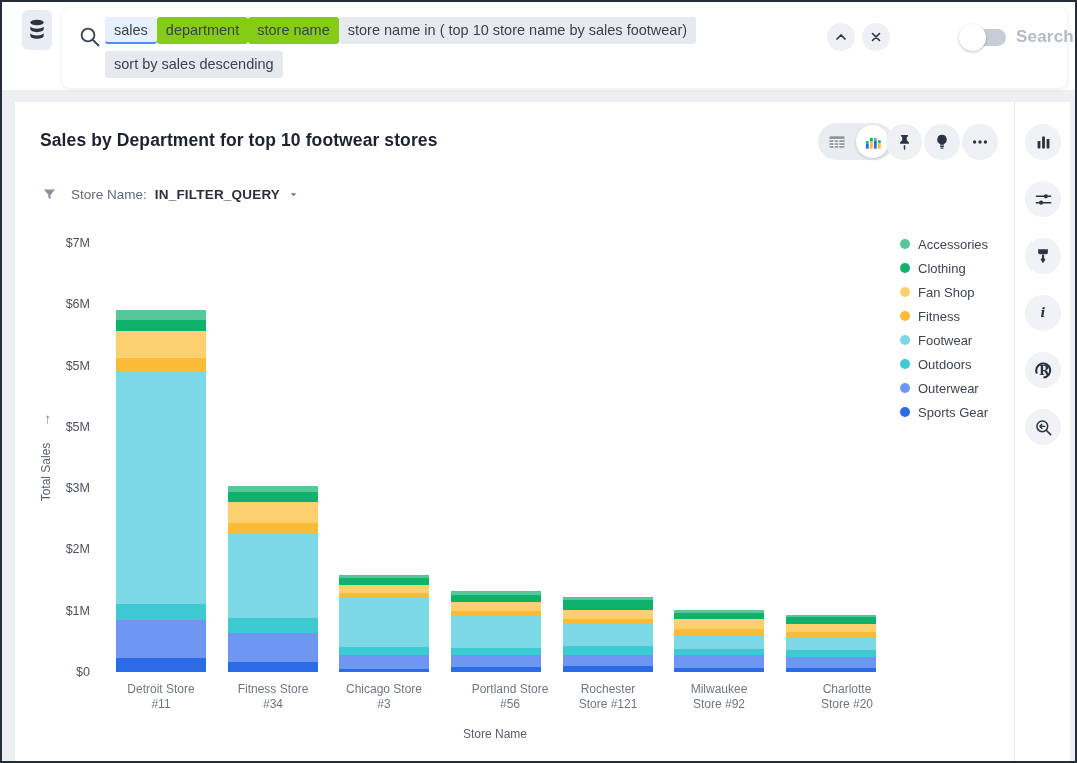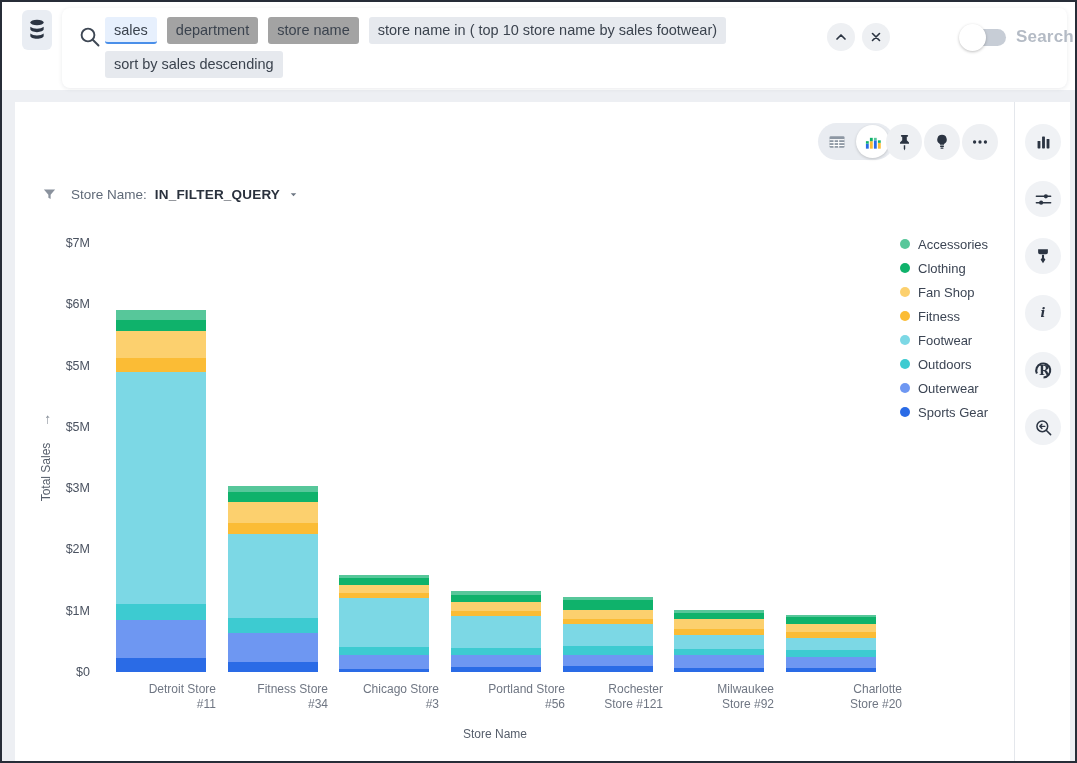--- a/index.html
+++ b/index.html
@@ -5,26 +5,26 @@
   * { margin:0; padding:0; box-sizing:border-box; }
   html,body { width:1077px; height:763px; }
   body { font-family:"Liberation Sans", sans-serif; background:#edeff3; }
   .window { position:relative; width:1077px; height:763px; border:2px solid #272d38; background:#edeff3; overflow:hidden; }
 
   
   .header { position:absolute; left:0; top:0; width:1073px; height:88px; background:#ffffff; }
   .db-box { position:absolute; left:20px; top:8px; width:30px; height:40px; background:#e9edf3; border-radius:6px; display:flex; align-items:center; justify-content:center; cursor:pointer; }
   .search-panel { position:absolute; left:60px; top:6px; width:1005px; height:80px; background:#ffffff; border-radius:8px; box-shadow:0 1px 4px rgba(40,50,70,.10); }
   .mag { position:absolute; left:16px; top:17px; }
-  .tok-row { position:absolute; left:43px; display:flex; gap:10px; }
+  .tok-row { position:absolute; left:43px; display:flex; }
   .tok-row.r1 { top:9px; }
   .tok-row.r2 { top:43px;border-radius:10px; }
   .tok { display:inline-block; padding:5px 9px 6px; font-size:14.5px; color:#3b434e; border-radius:3px; white-space:nowrap; cursor:text; }
   .tok.active { background:#e7f0fd; border-bottom:2px solid #4a8fe9; padding-bottom:4px; }
-  .tok.phrase { background:#a3a3a3; }
+  .tok.phrase { background:#84cc16; }
   .tok.expr   { background:#e6e9ee; }
   .circle-btn { position:absolute; top:15px; width:28px; height:28px; border-radius:50%; background:#eef0f3; display:flex; align-items:center; justify-content:center; cursor:pointer; }
   .toggle { position:absolute; left:899px; top:21px; width:45px; height:17px; border-radius:9px; background:#c7cdd6; cursor:pointer; }
   .toggle .knob { position:absolute; left:-2px; top:-5px; width:27px; height:27px; border-radius:50%; background:#ffffff; box-shadow:0 1px 3px rgba(0,0,0,.25); }
   .searchiq { position:absolute; left:954px; top:19px; font-size:17px; font-weight:bold; color:#b4bbc5; letter-spacing:.2px; }
 
   
   .card { position:absolute; left:13px; top:100px; width:999px; height:661px; background:#ffffff; }
   .chart-title { position:absolute; left:25px; top:28px; font-size:17.5px; font-weight:bold; color:#1c222e; letter-spacing:.1px; }
 
@@ -35,21 +35,21 @@
 
   .filter-row { position:absolute; left:27px; top:82px; height:20px; display:flex; align-items:center; gap:8px; }
   .filter-label { font-size:13.5px; color:#606a78; margin-left:6px; }
   .filter-value { font-size:13.5px; font-weight:bold; color:#2a313d; letter-spacing:.2px; cursor:pointer; }
 
   
   .ytick { position:absolute; width:52px; text-align:right; font-size:12.5px; color:#4a5260; }
   .plot { position:absolute; left:83px; top:141px; width:794px; height:429px; }
   .bar { position:absolute; bottom:0; width:90px; display:flex; flex-direction:column-reverse; cursor:pointer; }
   .seg { width:100%; }
-  .xlab { position:absolute; width:110px; text-align:right; font-size:12px; line-height:15px; color:#6f7683; }
+  .xlab { position:absolute; width:110px; text-align:center; font-size:12px; line-height:15px; color:#6f7683; }
   .xaxis-title { position:absolute; left:83px; top:625px; width:794px; text-align:center; font-size:12px; color:#565e6b; }
   .yaxis-title { position:absolute; left:-48px; top:345px; width:160px; height:20px; transform:rotate(-90deg); text-align:center; font-size:12px; color:#565e6b; }
   .yaxis-title .arr { color:#8b929c; font-size:14px; margin-left:16px; }
   .legend { position:absolute; left:885px; top:130px; }
   .legend-item { display:flex; align-items:center; height:24px; cursor:pointer;text-align:right; }
   .legend-dot { width:10px; height:10px; border-radius:50%; margin-right:8px; flex:0 0 auto; }
   .legend-label { font-size:13px; color:#3c4554; white-space:nowrap; }
 
   
   .side { position:absolute; left:1012px; top:100px; width:56px; height:661px; background:#ffffff; border-left:1px solid #e4e7ec; }
@@ -98,20 +98,21 @@
       </div>
       <div class="toggle">
         <div class="knob"></div>
       </div>
       <div class="searchiq">SearchIQ</div>
 
     </div>
   </div>
 
   <div class="card">
+    <div class="chart-title">Sales by Department for top 10 footwear stores</div>
 
     <div class="toolbar-pill">
       <div class="pill-seg">
         <svg width="20" height="20" viewBox="0 0 24 24">
           <rect x="3" y="5" width="18" height="14" rx="1.5" fill="#8d97a3"></rect>
           <g stroke="#ffffff" stroke-width="1.3">
             <line x1="3" y1="9.2" x2="21" y2="9.2"></line>
               <line x1="3" y1="12.7" x2="21" y2="12.7"></line>
               <line x1="3" y1="16.2" x2="21" y2="16.2"></line>
             <line x1="8.5" y1="9.2" x2="8.5" y2="19"></line>

